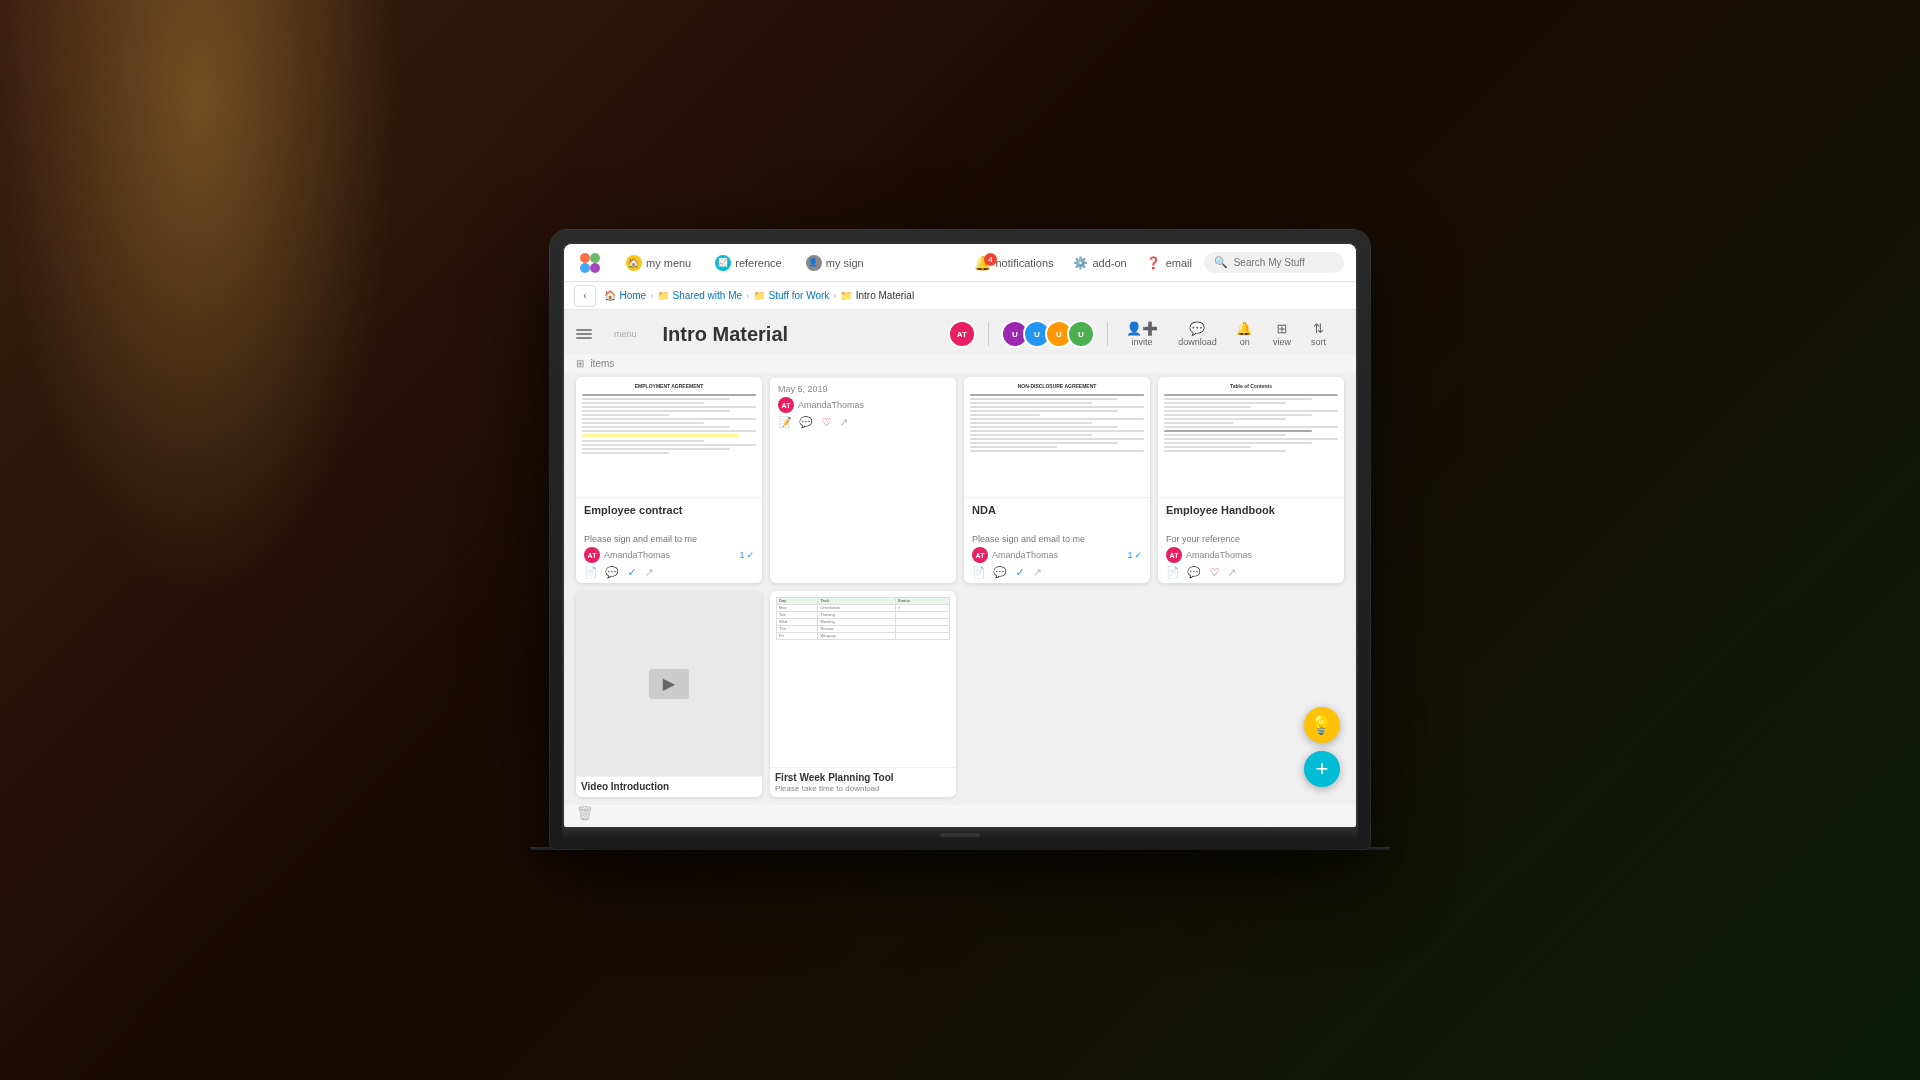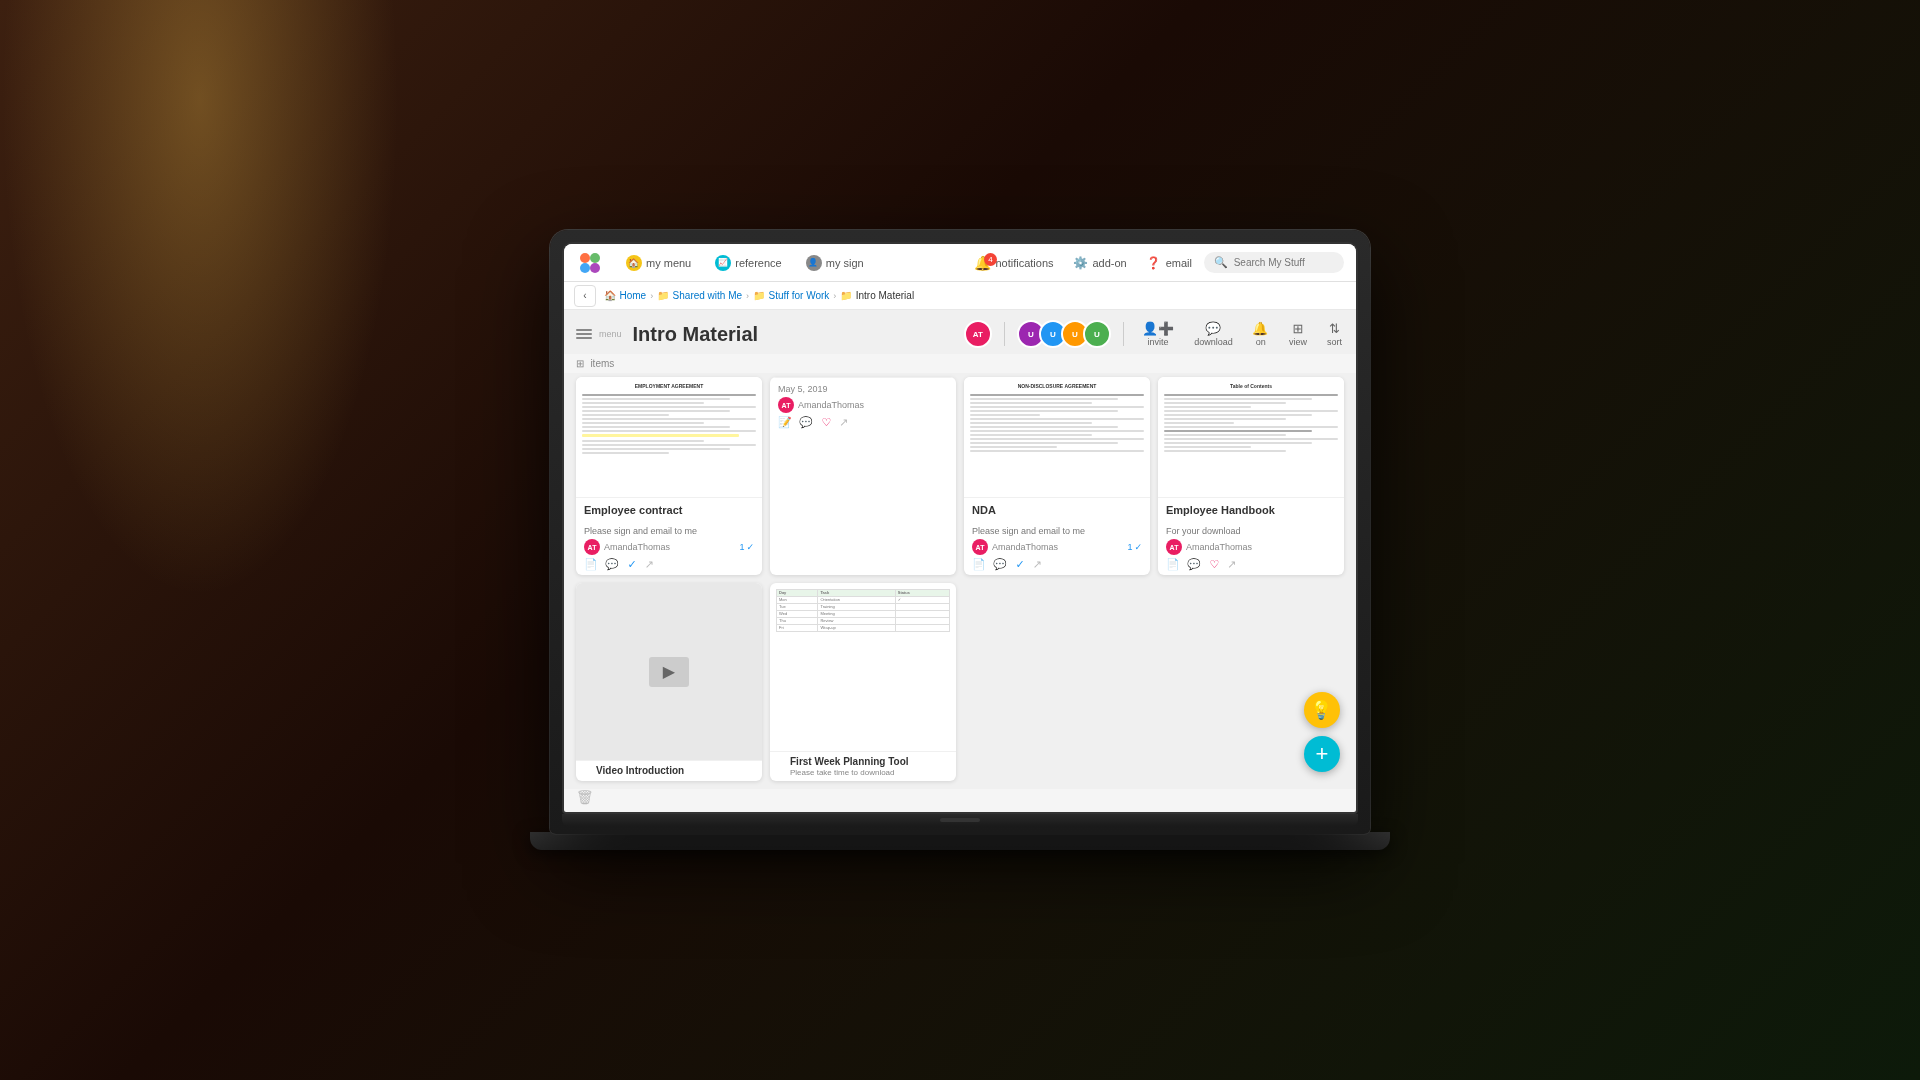--- a/index.html
+++ b/index.html
@@ -213,24 +213,24 @@
       flex: 1;
       display: flex;
       flex-direction: column;
       background: #f0f0f0;
       overflow: hidden;
     }
 
     
     .page-header {
       background: #f0f0f0;
-      padding: 8px 8px 4px 12px;
-      display: flex;
-      align-items: center;
-      gap: 3px;
+      padding: 8px 24px 4px 12px;
+      display: flex;
+      align-items: center;
+      gap: 18px;
     }
 
     .menu-icon {
       display: flex;
       flex-direction: column;
       gap: 2px;
       cursor: pointer;
       margin-right: 4px;
     }
 
@@ -358,21 +358,21 @@
 
     .card-footer {
       padding: 6px 8px 4px 8px;
       border-top: 1px solid #f0f0f0;
     }
 
     .card-title {
       font-size: 11px;
       font-weight: 600;
       color: #333;
-      margin-bottom: 10px;
+      margin-bottom: 18px;
     }
 
     .card-desc {
       font-size: 9px;
       color: #777;
       margin-bottom: 3px;
     }
 
     .card-meta {
       display: flex;
@@ -551,21 +551,21 @@
       flex-direction: column;
     }
 
     .partial-preview {
       flex: 1;
       overflow: hidden;
       padding: 6px;
     }
 
     .partial-footer {
-      padding: 4px 20px;
+      padding: 4px 5px;
       border-top: 1px solid #f0f0f0;
     }
 
     .partial-title {
       font-size: 10px;
       font-weight: 600;
       color: #333;
       margin-bottom: 1px;
     }
 
@@ -831,21 +831,21 @@
                     <div class="mini-line bold w85"></div>
                     <div class="mini-line w70"></div>
                     <div class="mini-line"></div>
                     <div class="mini-line w85"></div>
                     <div class="mini-line w50"></div>
                     <div class="mini-line w70"></div>
                   </div>
                 </div>
                 <div class="card-footer">
                   <div class="card-title">Employee Handbook</div>
-                  <div class="card-desc">For your download</div>
+                  <div class="card-desc">For your reference</div>
                   <div class="card-meta">
                     <div class="card-avatar">AT</div>
                     <span>AmandaThomas</span>
                   </div>
                   <div class="card-actions">
                     <span class="card-action-icon red">📄</span>
                     <span class="card-action-icon teal">💬</span>
                     <span class="card-action-icon" style="color:#e91e63;">♡</span>
                     <span class="card-action-icon">↗</span>
                   </div>

